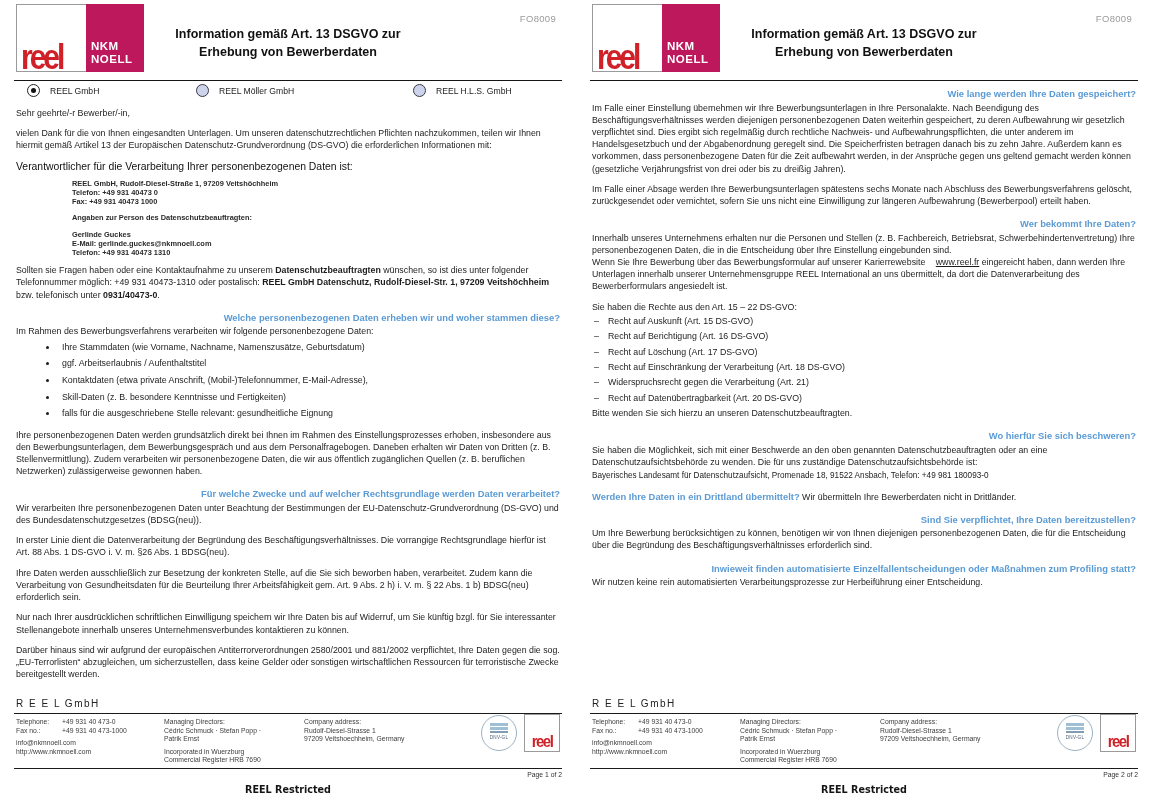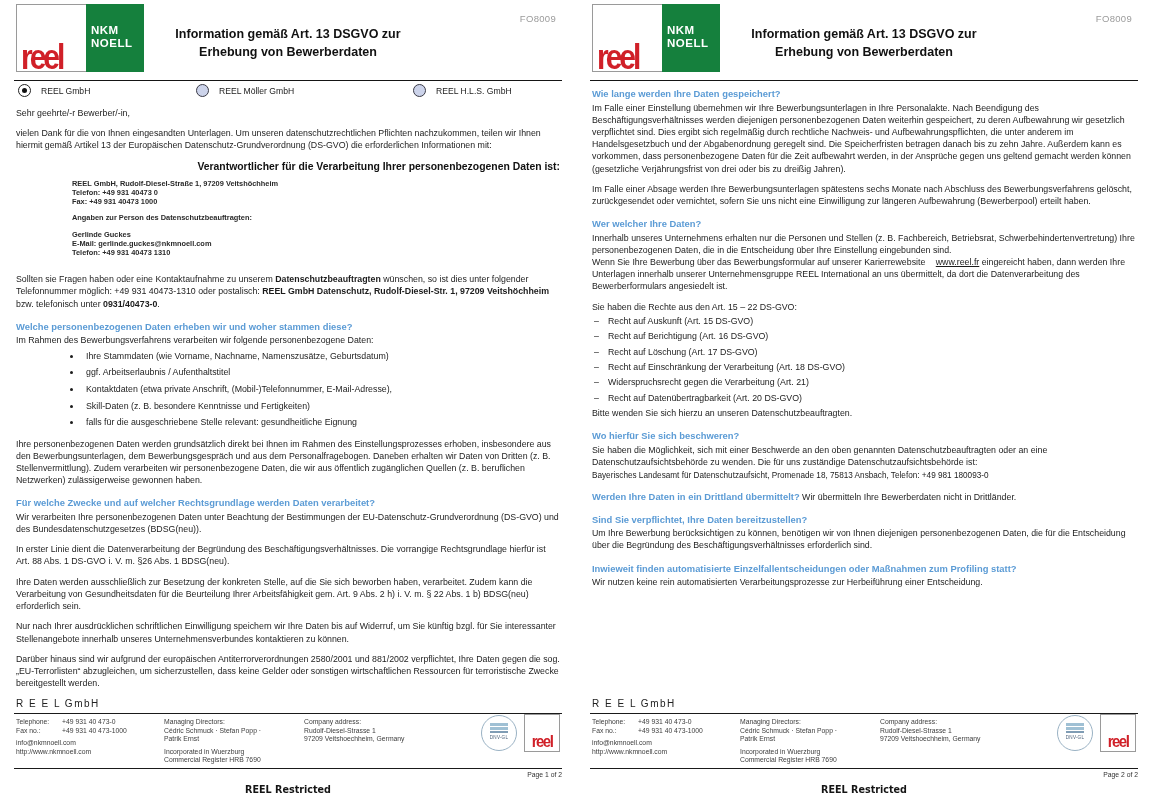--- a/index.html
+++ b/index.html
@@ -6,46 +6,46 @@
   html,body { width:1152px; height:807px; background:#ffffff; }
   body { font-family:"Liberation Sans", sans-serif; color:#1c1c1c; }
   .canvas { display:flex; width:1152px; height:807px; background:#fff; }
   .page { position:relative; width:576px; height:807px; background:#fff; overflow:hidden; }
 
   
   .header { position:relative; height:80px; }
   .logo { position:absolute; left:16px; top:4px; width:128px; height:68px; display:flex; }
   .logo-left { flex:1; border:1px solid #9a9a9a; border-right:none; background:#fff; display:flex; align-items:flex-end; padding:2px 0 3px 4px; }
   .logo-reel { color:#d02028; font-weight:900; font-size:30px; line-height:0.78; letter-spacing:-3px; transform:scaleY(1.15); }
-  .logo-right { width:58px; background:#15803d; color:#fff; display:flex; flex-direction:column; justify-content:center; padding:4px 3px 7px 5px; font-weight:bold; font-size:11.5px; line-height:1.08; letter-spacing:0.5px; }
+  .logo-right { width:58px; background:#be185d; color:#fff; display:flex; flex-direction:column; justify-content:flex-end; padding:4px 3px 7px 5px; font-weight:bold; font-size:11.5px; line-height:1.08; letter-spacing:0.5px; }
   .title { position:absolute; left:50%; top:26px; transform:translateX(-50%); width:330px; text-align:center; font-weight:bold; font-size:12.5px; line-height:1.4; color:#111; }
   .form-number { position:absolute; right:20px; top:13px; color:#9b9b9b; font-size:9.5px; letter-spacing:0.3px; }
   .rule-header { border-top:1.6px solid #151515; margin:0 14px; }
 
   
   .radio-row { position:relative; height:20px; margin:1px 16px 2px; }
   .radio-opt { position:absolute; top:2px; display:flex; align-items:center; gap:10px; }
-  .radio-opt.o1 { left:2px;justify-content:center; } .radio-opt.o2 { left:180px; } .radio-opt.o3 { left:356px;margin-left:41px; }
+  .radio-opt.o1 { left:11px;justify-content:center; } .radio-opt.o2 { left:180px; } .radio-opt.o3 { left:356px;margin-left:41px; }
   .radio-circle { width:13px; height:13px; border-radius:50%; border:1.5px solid #3a3a46; background:#ccd3ea; position:relative; }
   .radio-circle.selected { background:#ffffff; border-color:#222; }
   .radio-circle.selected::after { content:""; position:absolute; left:3px; top:3px; width:5px; height:5px; border-radius:50%; background:#111; }
   .radio-label { font-size:8.6px; color:#222; }
 
   
   .content { padding:3px 16px 0 16px; font-size:8.8px; line-height:12.2px; color:#1c1c1c; }
   .content p { margin-bottom:8px; }
-  .mt { margin-top:16px; }
-  .h-blue { color:#5b9bd5; font-weight:bold; font-size:9.4px; margin:11px 0 1px; line-height:12.5px; }
+  .mt { margin-top:7px; }
+  .h-blue { color:#5b9bd5; font-weight:bold; font-size:9.4px; margin:11px 0 1px; line-height:12.5px;text-align:right; }
   .h-blue.first { margin-top:4px; }
-  .h-black { font-weight:bold; font-size:10.4px; color:#111; margin:9px 0 6px;text-align:right; }
+  .h-black { font-weight:normal; font-size:10.4px; color:#111; margin:9px 0 6px; }
   .small-bold { font-size:7.4px; line-height:9.2px; font-weight:bold; margin:0 0 7px 56px; color:#2a2a2a; }
   .bold { font-weight:bold; }
   .u { text-decoration:underline;padding-left:8px; }
   ul.bullets { list-style:disc; margin:3px 0 9px 0; padding-left:42px; }
-  ul.bullets li { margin-bottom:4.5px; padding-left:4px;margin-left:24px; }
+  ul.bullets li { margin-bottom:4.5px; padding-left:4px; }
   .dash-list { margin:2px 0 2px 2px; }
   .dash-item { display:flex; gap:9px; margin-bottom:3.2px; }
   .dash-item::before { content:"\2013"; flex:none; }
   .authority { font-size:8.2px; margin-bottom:8px; }
   .inline-p { margin-bottom:8px; }
   .inline-h { color:#5b9bd5; font-weight:bold; font-size:9.4px;margin-top:23px; }
 
   
   .footer { position:absolute; left:0; right:0; bottom:12px; padding:0 14px; color:#3d3d3d; }
   .footer-company { font-size:10px; letter-spacing:1.5px; color:#222; margin:0 2px 4px; }
@@ -205,21 +205,21 @@
       </div>
       <div class="form-number">FO8009</div>
     </div>
     <div class="rule-header"></div>
 
     <div class="content">
       <div class="h-blue first">Wie lange werden Ihre Daten gespeichert?</div>
       <p>Im Falle einer Einstellung übernehmen wir Ihre Bewerbungsunterlagen in Ihre Personalakte. Nach Beendigung des Beschäftigungsverhältnisses werden diejenigen personenbezogenen Daten weiterhin gespeichert, zu deren Aufbewahrung wir gesetzlich verpflichtet sind. Dies ergibt sich regelmäßig durch rechtliche Nachweis- und Aufbewahrungspflichten, die unter anderem im Handelsgesetzbuch und der Abgabenordnung geregelt sind. Die Speicherfristen betragen danach bis zu zehn Jahre. Außerdem kann es vorkommen, dass personenbezogene Daten für die Zeit aufbewahrt werden, in der Ansprüche gegen uns geltend gemacht werden können (gesetzliche Verjährungsfrist von drei oder bis zu dreißig Jahren).</p>
       <p>Im Falle einer Absage werden Ihre Bewerbungsunterlagen spätestens sechs Monate nach Abschluss des Bewerbungsverfahrens gelöscht, zurückgesendet oder vernichtet, sofern Sie uns nicht eine Einwilligung zur längeren Aufbewahrung (Bewerberpool) erteilt haben.</p>
 
-      <div class="h-blue">Wer welcher Ihre Daten?</div>
+      <div class="h-blue">Wer bekommt Ihre Daten?</div>
       <p style="margin-bottom:0">Innerhalb unseres Unternehmens erhalten nur die Personen und Stellen (z. B. Fachbereich, Betriebsrat, Schwerbehindertenvertretung) Ihre personenbezogenen Daten, die in die Entscheidung über Ihre Einstellung eingebunden sind.</p>
       <p><span>Wenn Sie Ihre Bewerbung über das Bewerbungsformular auf unserer Karierrewebsite </span><span class="u">www.reel.fr</span><span> eingereicht haben, dann werden Ihre Unterlagen innerhalb unserer Unternehmensgruppe REEL International an uns übermittelt, da dort die Datenverarbeitung des Bewerberformulars angesiedelt ist.</span></p>
 
       <div>Sie haben die Rechte aus den Art. 15 – 22 DS-GVO:</div>
       <div class="dash-list">
         <div class="dash-item">
             <span>Recht auf Auskunft (Art. 15 DS-GVO)</span>
           </div>
         <div class="dash-item">
             <span>Recht auf Berichtigung (Art. 16 DS-GVO)</span>
@@ -234,21 +234,21 @@
             <span>Widerspruchsrecht gegen die Verarbeitung (Art. 21)</span>
           </div>
         <div class="dash-item">
             <span>Recht auf Datenübertragbarkeit (Art. 20 DS-GVO)</span>
           </div>
       </div>
       <div>Bitte wenden Sie sich hierzu an unseren Datenschutzbeauftragten.</div>
 
       <div class="h-blue">Wo hierfür Sie sich beschweren?</div>
       <p style="margin-bottom:2px">Sie haben die Möglichkeit, sich mit einer Beschwerde an den oben genannten Datenschutzbeauftragten oder an eine Datenschutzaufsichtsbehörde zu wenden. Die für uns zuständige Datenschutzaufsichtsbehörde ist:</p>
-      <div class="authority">Bayerisches Landesamt für Datenschutzaufsicht, Promenade 18, 75813 Ansbach, Telefon: +49 981 180093-0</div>
+      <div class="authority">Bayerisches Landesamt für Datenschutzaufsicht, Promenade 18, 91522 Ansbach, Telefon: +49 981 180093-0</div>
 
       <p class="inline-p"><span class="inline-h">Werden Ihre Daten in ein Drittland übermittelt?</span><span> Wir übermitteln Ihre Bewerberdaten nicht in Drittländer.</span></p>
 
       <div class="h-blue">Sind Sie verpflichtet, Ihre Daten bereitzustellen?</div>
       <p>Um Ihre Bewerbung berücksichtigen zu können, benötigen wir von Ihnen diejenigen personenbezogenen Daten, die für die Entscheidung über die Begründung des Beschäftigungsverhältnisses erforderlich sind.</p>
 
       <div class="h-blue">Inwieweit finden automatisierte Einzelfallentscheidungen oder Maßnahmen zum Profiling statt?</div>
       <p>Wir nutzen keine rein automatisierten Verarbeitungsprozesse zur Herbeiführung einer Entscheidung.</p>
     </div>
 

